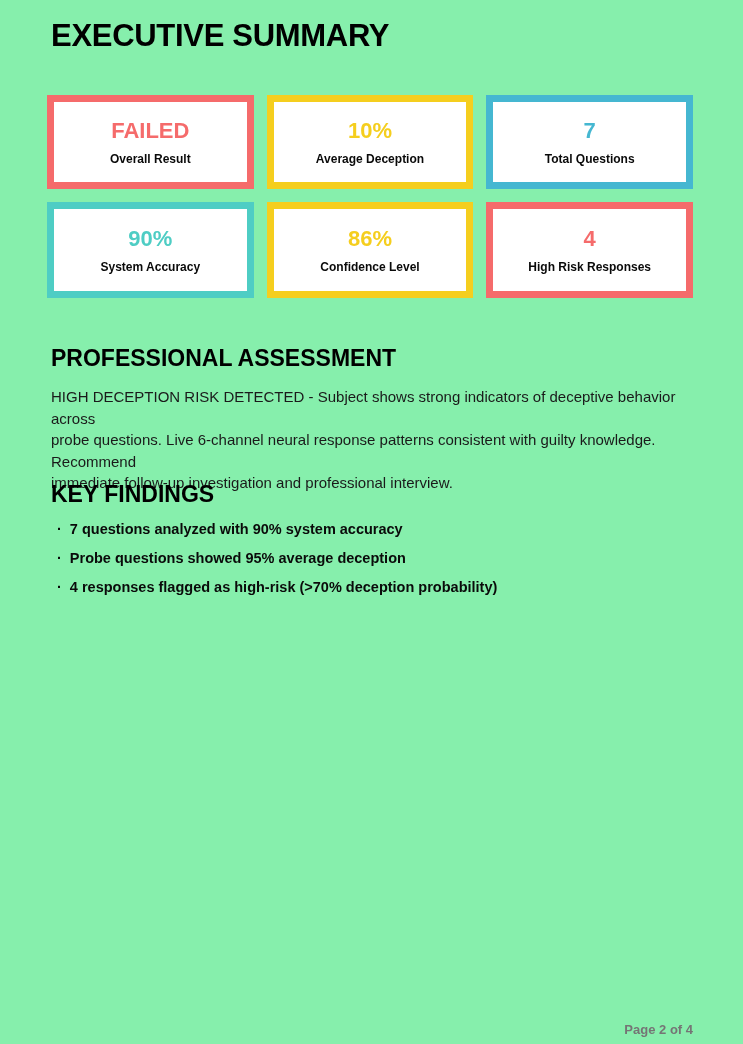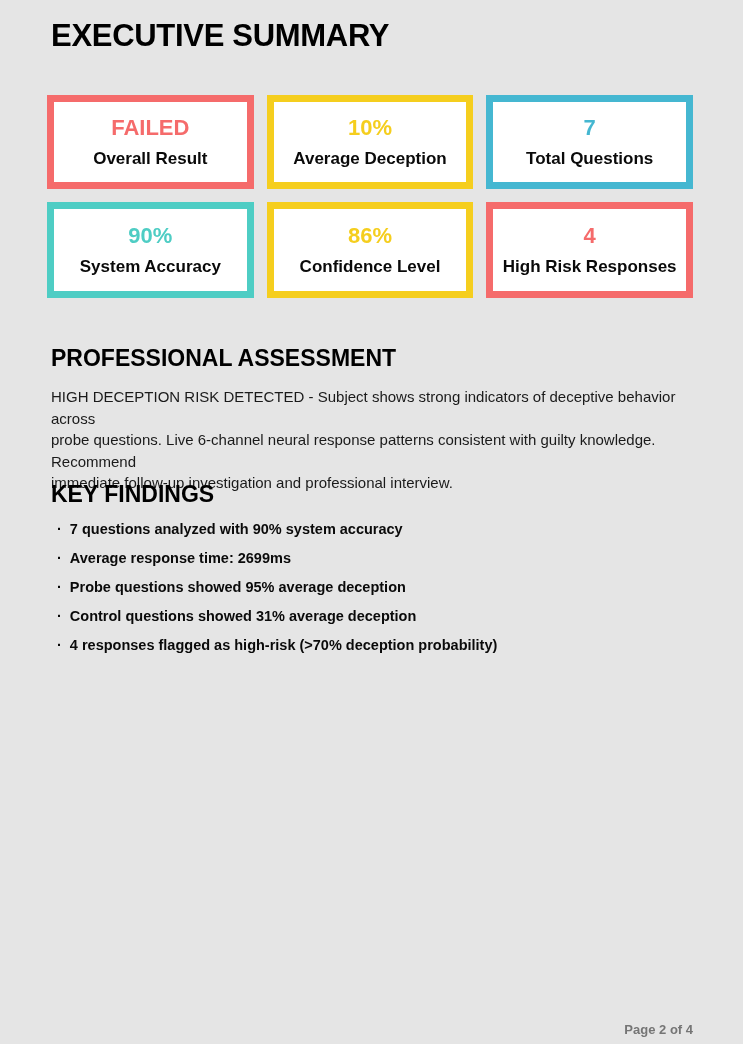--- a/index.html
+++ b/index.html
@@ -5,21 +5,21 @@
   * { margin: 0; padding: 0; box-sizing: border-box; }
   html, body { background: #ffffff; }
   body {
     font-family: "Liberation Sans", "DejaVu Sans", sans-serif;
     color: #0a0a0a;
   }
   .page {
     position: relative;
     width: 743px;
     height: 1044px;
-    background: #e5e5e5;
+    background: #86efac;
     overflow: hidden;
   }
   .doc-title {
     position: absolute;
     left: 51px;
     top: 20px;
     font-size: 31px;
     font-weight: 700;
     letter-spacing: -0.3px;
     line-height: 1;
@@ -44,21 +44,21 @@
     justify-content: center;
     gap: 11px;
     text-align: center;
   }
   .stat-value {
     font-size: 22px;
     font-weight: 700;
     line-height: 1;
   }
   .stat-label {
-    font-size: 17px;
+    font-size: 12px;
     font-weight: 700;
     line-height: 1;
     color: #0a0a0a;
   }
   .section-heading {
     position: absolute;
     left: 51px;
     font-size: 23px;
     font-weight: 700;
     line-height: 1;
@@ -140,21 +140,19 @@
   </div>
 
   <h2 class="section-heading heading-assessment">PROFESSIONAL ASSESSMENT</h2>
   <p class="assessment-body">HIGH DECEPTION RISK DETECTED - Subject shows strong indicators of deceptive behavior across
 probe questions. Live 6-channel neural response patterns consistent with guilty knowledge. Recommend
 immediate follow-up investigation and professional interview.</p>
 
   <h2 class="section-heading heading-findings">KEY FINDINGS</h2>
   <ul class="findings-list">
     <li>7 questions analyzed with 90% system accuracy</li>
-    <li>Average response time: 2699ms</li>
     <li>Probe questions showed 95% average deception</li>
-    <li>Control questions showed 31% average deception</li>
     <li>4 responses flagged as high-risk (&gt;70% deception probability)</li>
   </ul>
 
   <div class="page-footer">Page 2 of 4</div>
 
 </div>
 
 </body></html>

